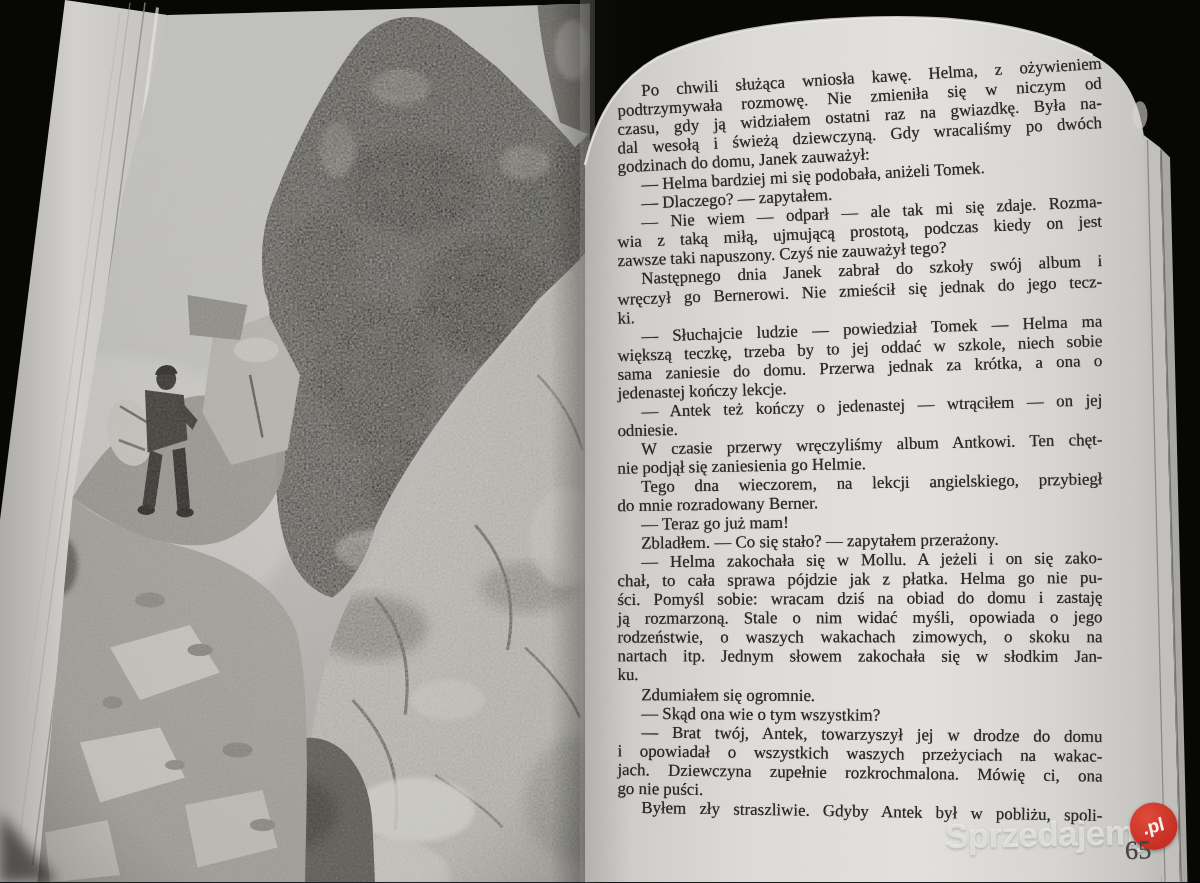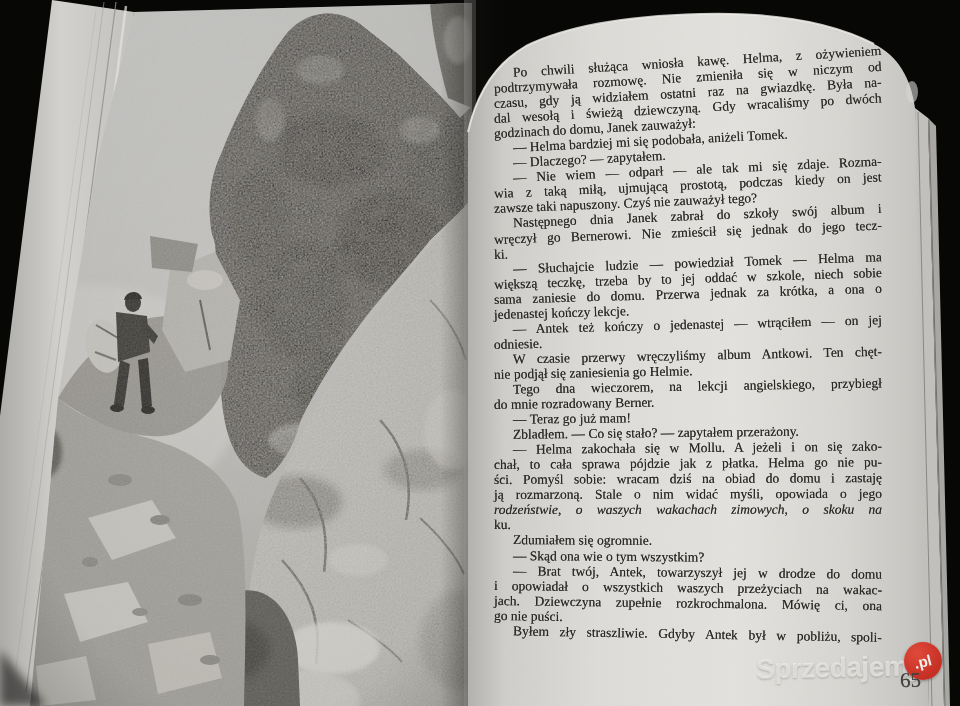--- a/index.html
+++ b/index.html
@@ -242,21 +242,22 @@
       <div class="line in j" style="transform: rotate(-1.2deg);">W czasie przerwy wręczyliśmy album Antkowi. Ten chęt-</div>
       <div class="line" style="transform: rotate(-1.08deg);">nie podjął się zaniesienia go Helmie.</div>
       <div class="line in j" style="transform: rotate(-0.97deg);">Tego dna wieczorem, na lekcji angielskiego, przybiegł</div>
       <div class="line" style="transform: rotate(-0.85deg);">do mnie rozradowany Berner.</div>
       <div class="line in" style="transform: rotate(-0.74deg);">— Teraz go już mam!</div>
       <div class="line in" style="transform: rotate(-0.62deg);">Zbladłem. — Co się stało? — zapytałem przerażony.</div>
       <div class="line in j" style="transform: rotate(-0.51deg);">— Helma zakochała się w Mollu. A jeżeli i on się zako-</div>
       <div class="line j" style="transform: rotate(-0.39deg);">chał, to cała sprawa pójdzie jak z płatka. Helma go nie pu-</div>
       <div class="line j" style="transform: rotate(-0.27deg);">ści. Pomyśl sobie: wracam dziś na obiad do domu i zastaję</div>
       <div class="line j" style="transform: rotate(-0.16deg);">ją rozmarzoną. Stale o nim widać myśli, opowiada o jego</div>
-      <div class="line j" style="transform: rotate(-0.04deg); font-style: italic;">rodzeństwie, o waszych wakachach zimowych, o skoku na</div>
+      <div class="line j" style="transform: rotate(-0.04deg);">rodzeństwie, o waszych wakachach zimowych, o skoku na</div>
+      <div class="line j" style="transform: rotate(0.07deg);">nartach itp. Jednym słowem zakochała się w słodkim Jan-</div>
       <div class="line" style="transform: rotate(0.19deg);">ku.</div>
       <div class="line in" style="transform: rotate(0.31deg);">Zdumiałem się ogromnie.</div>
       <div class="line in" style="transform: rotate(0.42deg);">— Skąd ona wie o tym wszystkim?</div>
       <div class="line in j" style="transform: rotate(0.54deg);">— Brat twój, Antek, towarzyszył jej w drodze do domu</div>
       <div class="line j" style="transform: rotate(0.65deg);">i opowiadał o wszystkich waszych przeżyciach na wakac-</div>
       <div class="line j" style="transform: rotate(0.77deg);">jach. Dziewczyna zupełnie rozkrochmalona. Mówię ci, ona</div>
       <div class="line" style="transform: rotate(0.88deg);">go nie puści.</div>
       <div class="line in j" style="transform: rotate(1deg);">Byłem zły straszliwie. Gdyby Antek był w pobliżu, spoli-</div>
     </div>
 

